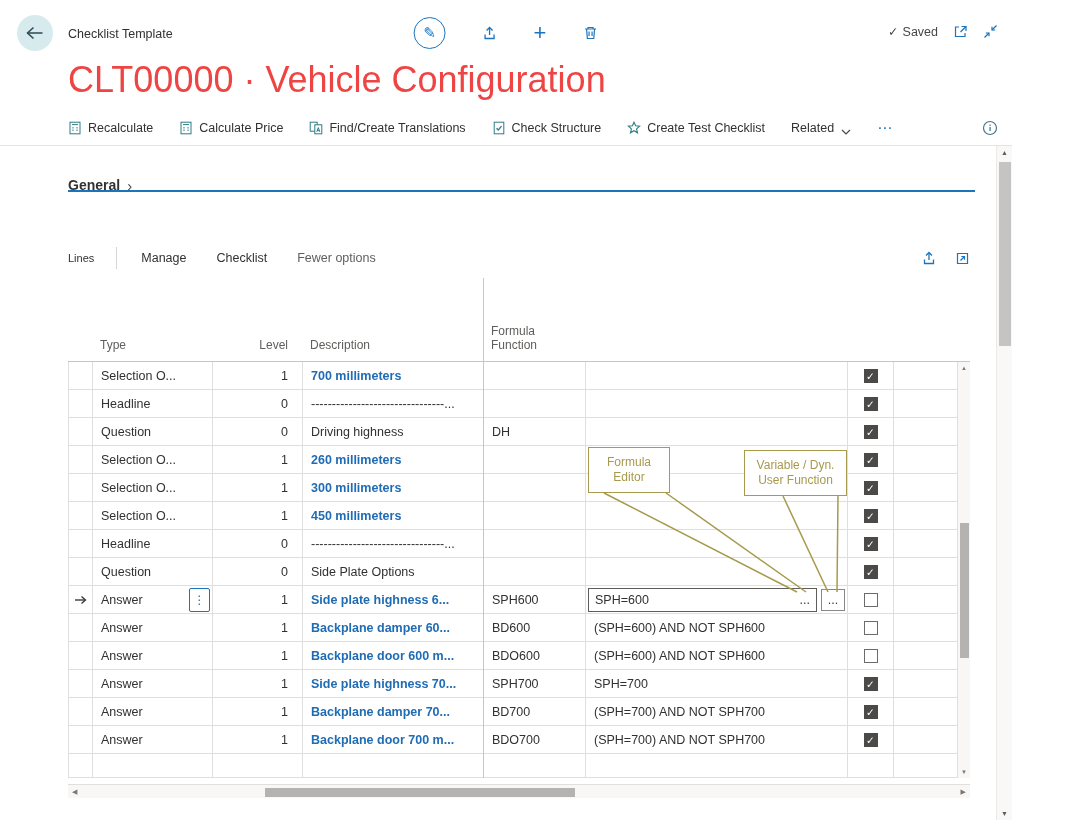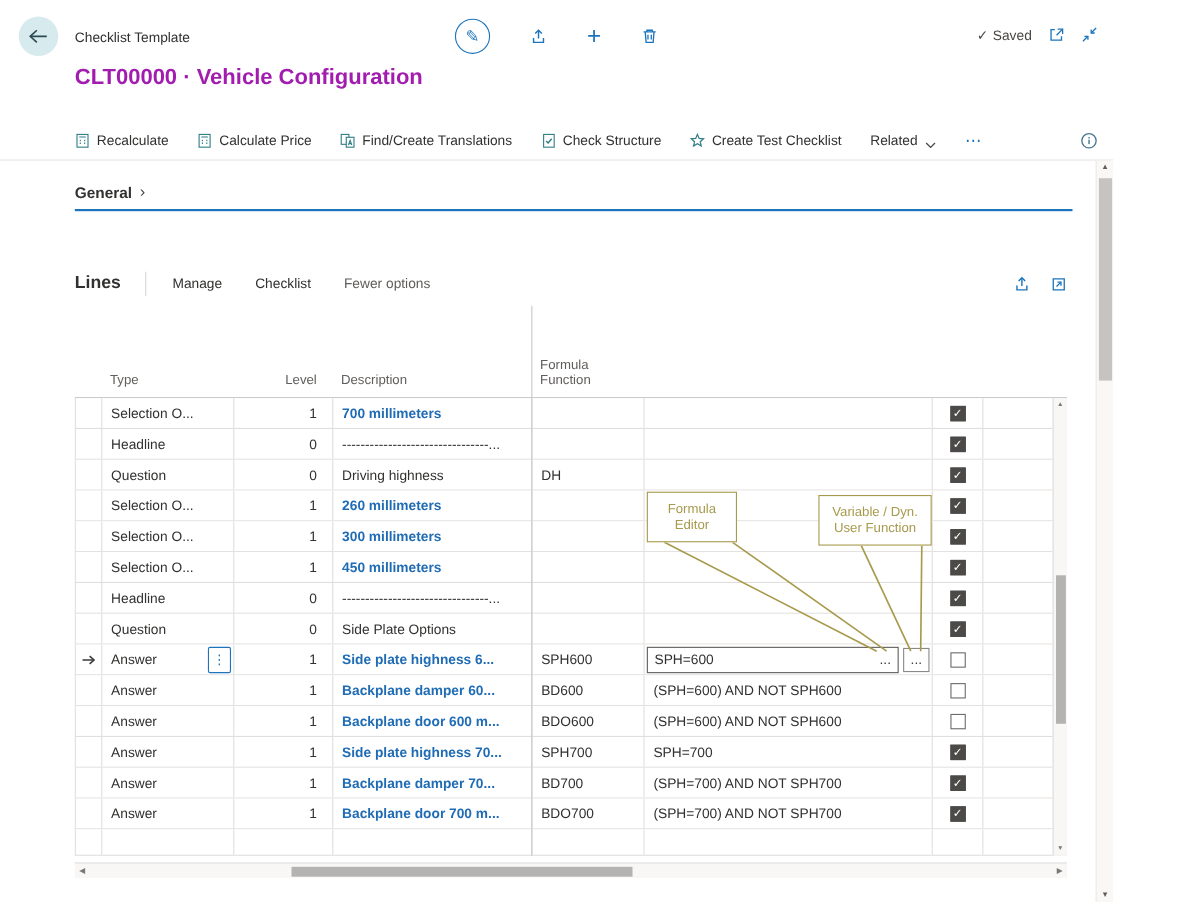--- a/index.html
+++ b/index.html
@@ -18,42 +18,42 @@
     display:flex;align-items:center;gap:36px;color:var(--accent)}
   .edit-circle{width:32px;height:32px;border:1px solid var(--accent);border-radius:50%;
     display:flex;align-items:center;justify-content:center;font-size:15px;cursor:pointer}
   .icon-btn{cursor:pointer;display:flex;align-items:center;justify-content:center}
   .plus-glyph{font-size:22px;font-weight:300;line-height:20px}
   .right-status{position:absolute;right:14px;top:24px;display:flex;align-items:center;gap:15px}
   .saved{display:flex;align-items:center;gap:4px;font-size:12.5px;color:#494644}
   .right-status .icon-btn{color:var(--accent)}
 
   
-  .page-title{position:absolute;left:68px;top:59px;font-size:20px;font-weight:700;color:#a21caf}
+  .page-title{position:absolute;left:68px;top:59px;font-size:36px;font-weight:400;color:#ef4444}
 
   
   .action-bar{position:absolute;top:110px;left:0;width:1012px;height:36px;
     border-bottom:1px solid #e6e4e2;display:flex;align-items:center;
     padding:0 14px 0 68px;gap:26px;font-size:12.5px}
   .action-item{display:flex;align-items:center;gap:6px;cursor:pointer;white-space:nowrap}
   .action-item .a-icon{color:var(--action-icon)}
   .related{display:flex;align-items:flex-end;gap:7px;cursor:pointer}
   .related .chev{color:#494644;margin-top:2px}
   .overflow-btn{color:var(--accent);font-size:15px;letter-spacing:1px;cursor:pointer}
   .info-btn{margin-left:auto;color:#47778f;cursor:pointer}
 
   
-  .general{position:absolute;left:68px;top:166px;font-size:14px;font-weight:700;
-    display:flex;align-items:center;gap:7px;cursor:pointer}
+  .general{position:absolute;left:68px;top:177px;font-size:14px;font-weight:700;
+    display:flex;align-items:flex-start;gap:7px;cursor:pointer}
   .general .chev{font-weight:400;font-size:15px;color:#4a4846}
   .general-underline{position:absolute;left:68px;top:190px;width:907px;height:2px;background:var(--accent)}
 
   
   .lines-bar{position:absolute;left:68px;top:244px;width:902px;height:28px;display:flex;align-items:center}
-  .lines-title{font-size:16px;font-weight:700;margin-right:22px}
+  .lines-title{font-size:11px;font-weight:400;margin-right:22px}
   .vdiv{width:1px;height:22px;background:#d8d6d4;margin-right:24px}
   .lines-menu-item{font-size:12.5px;margin-right:30px;cursor:pointer}
   .fewer{color:var(--muted)}
   .lines-icons{margin-left:auto;display:flex;gap:18px;color:var(--accent)}
 
   
   .grid{position:absolute;left:68px;top:278px;width:902px;height:520px;font-size:12.5px}
   .freeze-line{position:absolute;left:415px;top:0;width:1px;height:500px;background:#c9c7c5;z-index:3}
 
   .gheader{position:relative;height:84px;border-bottom:1px solid var(--header-line);

